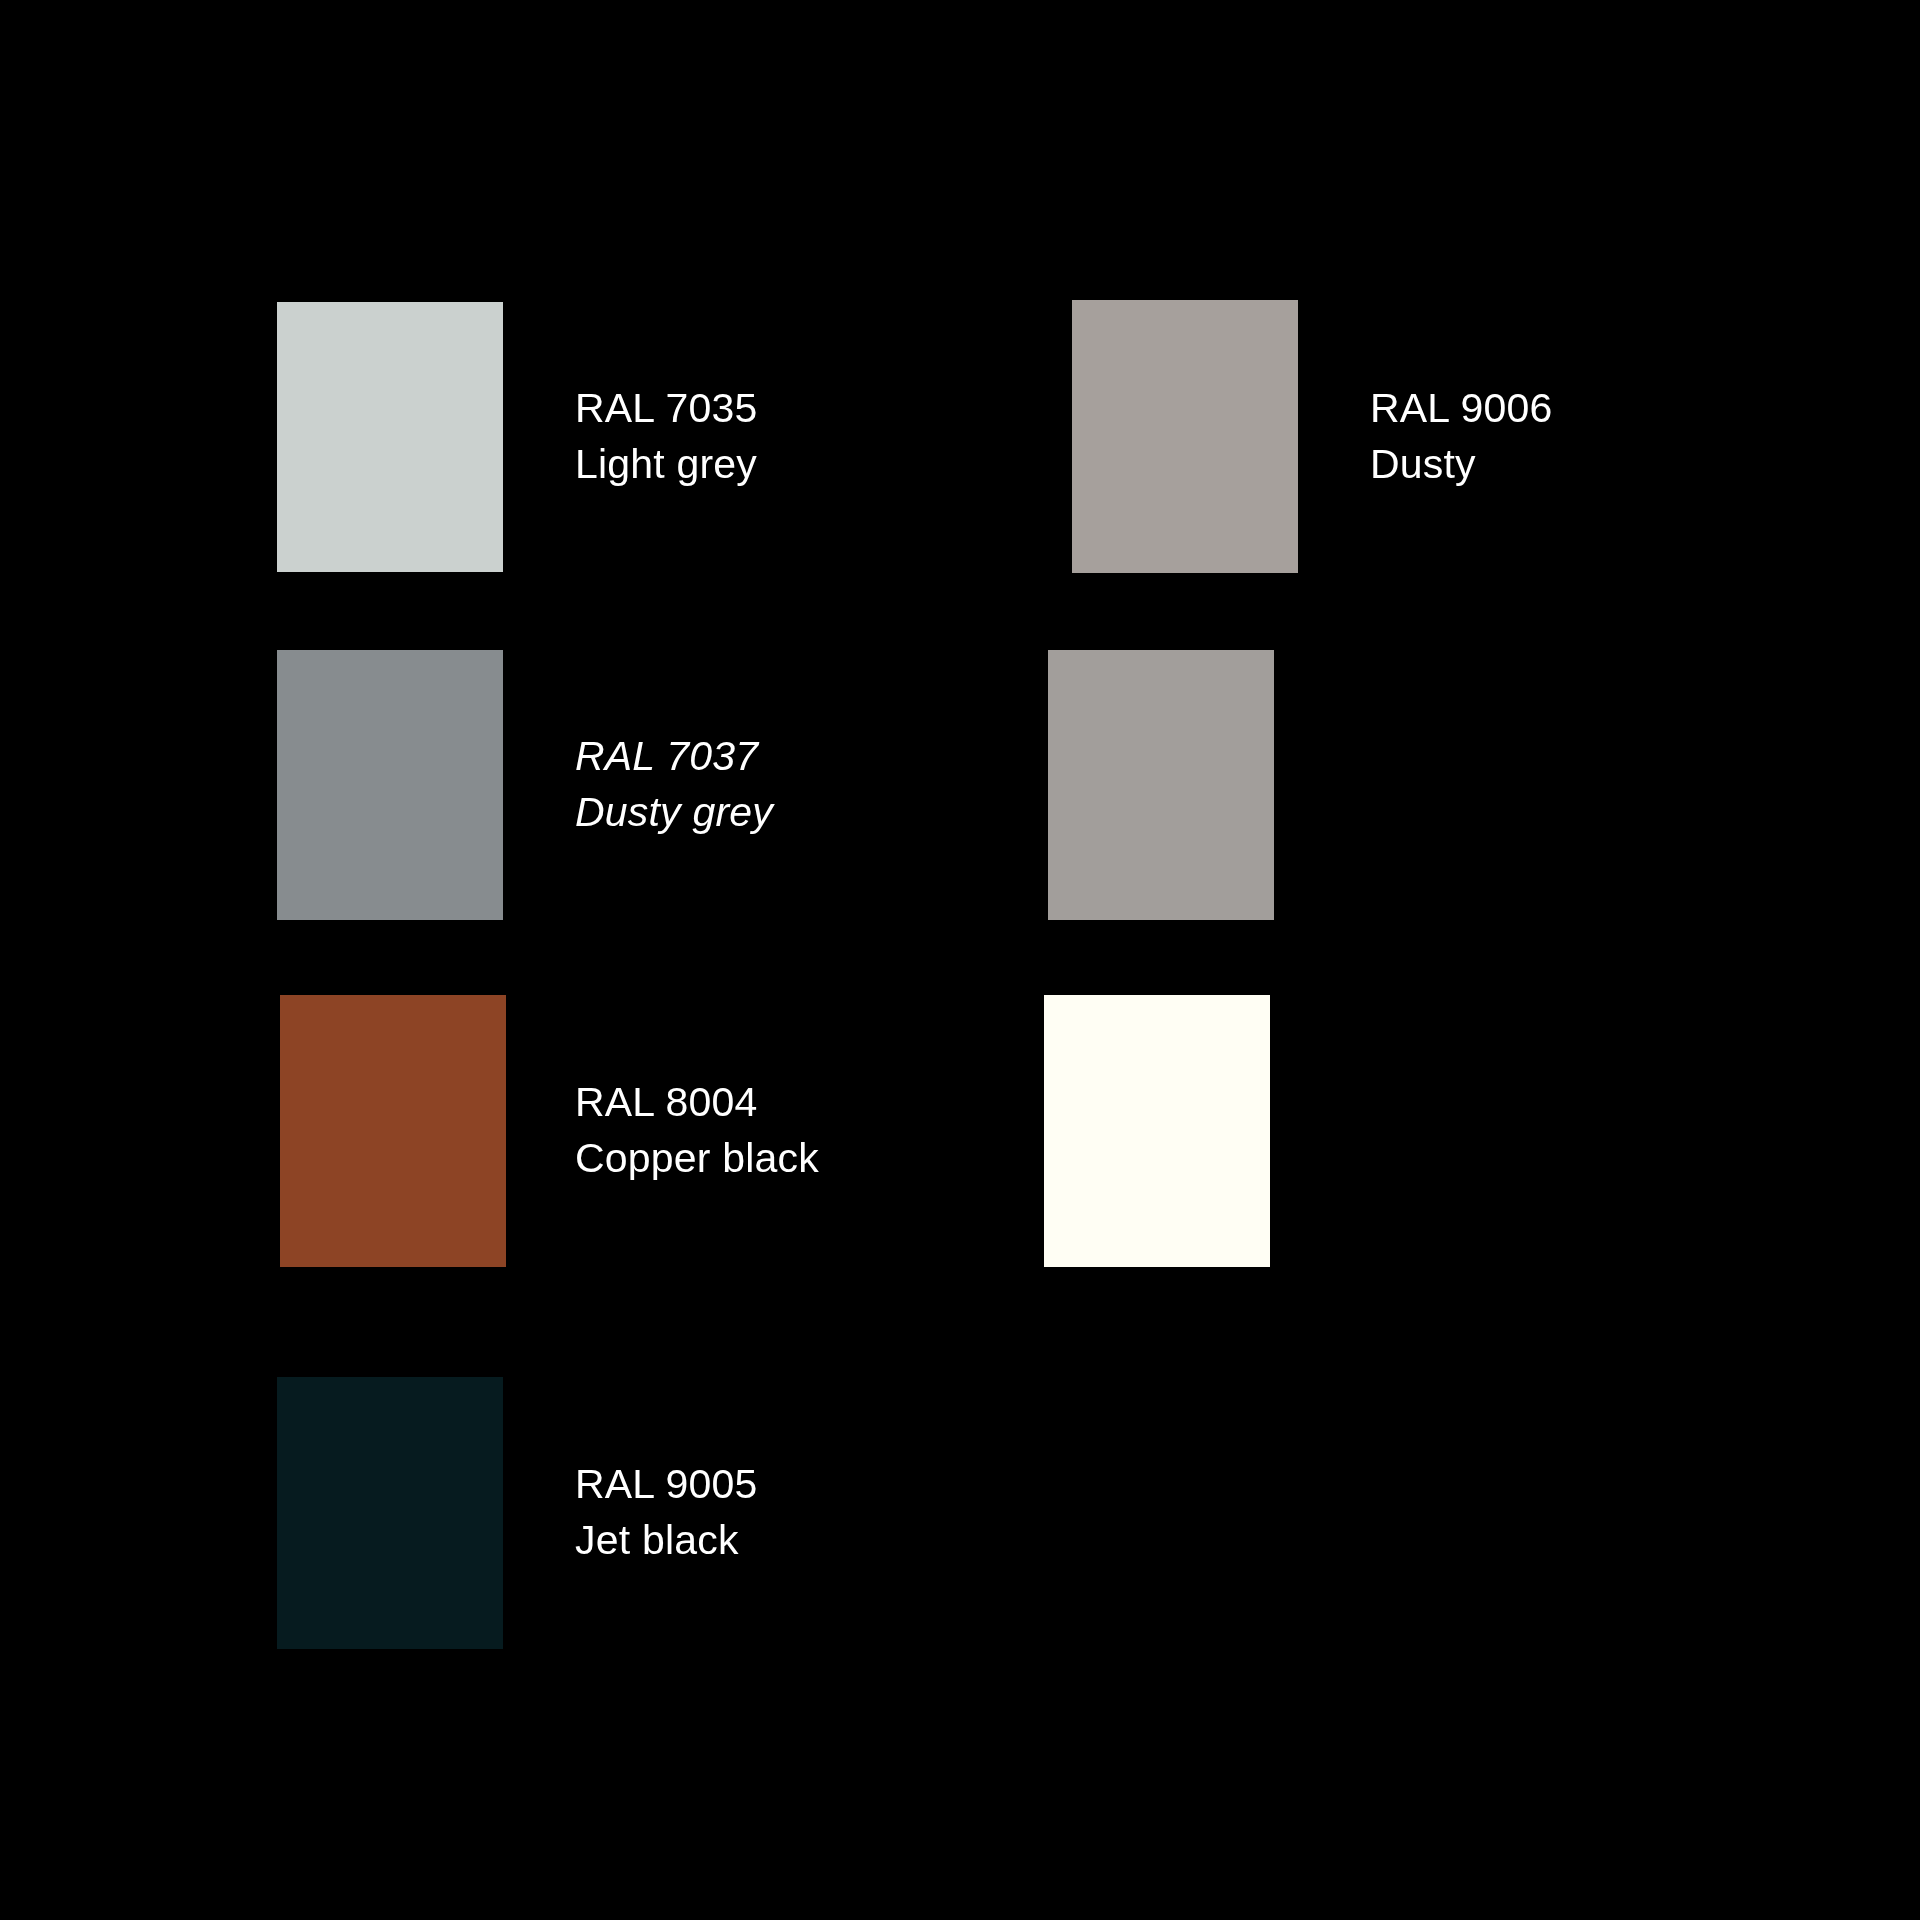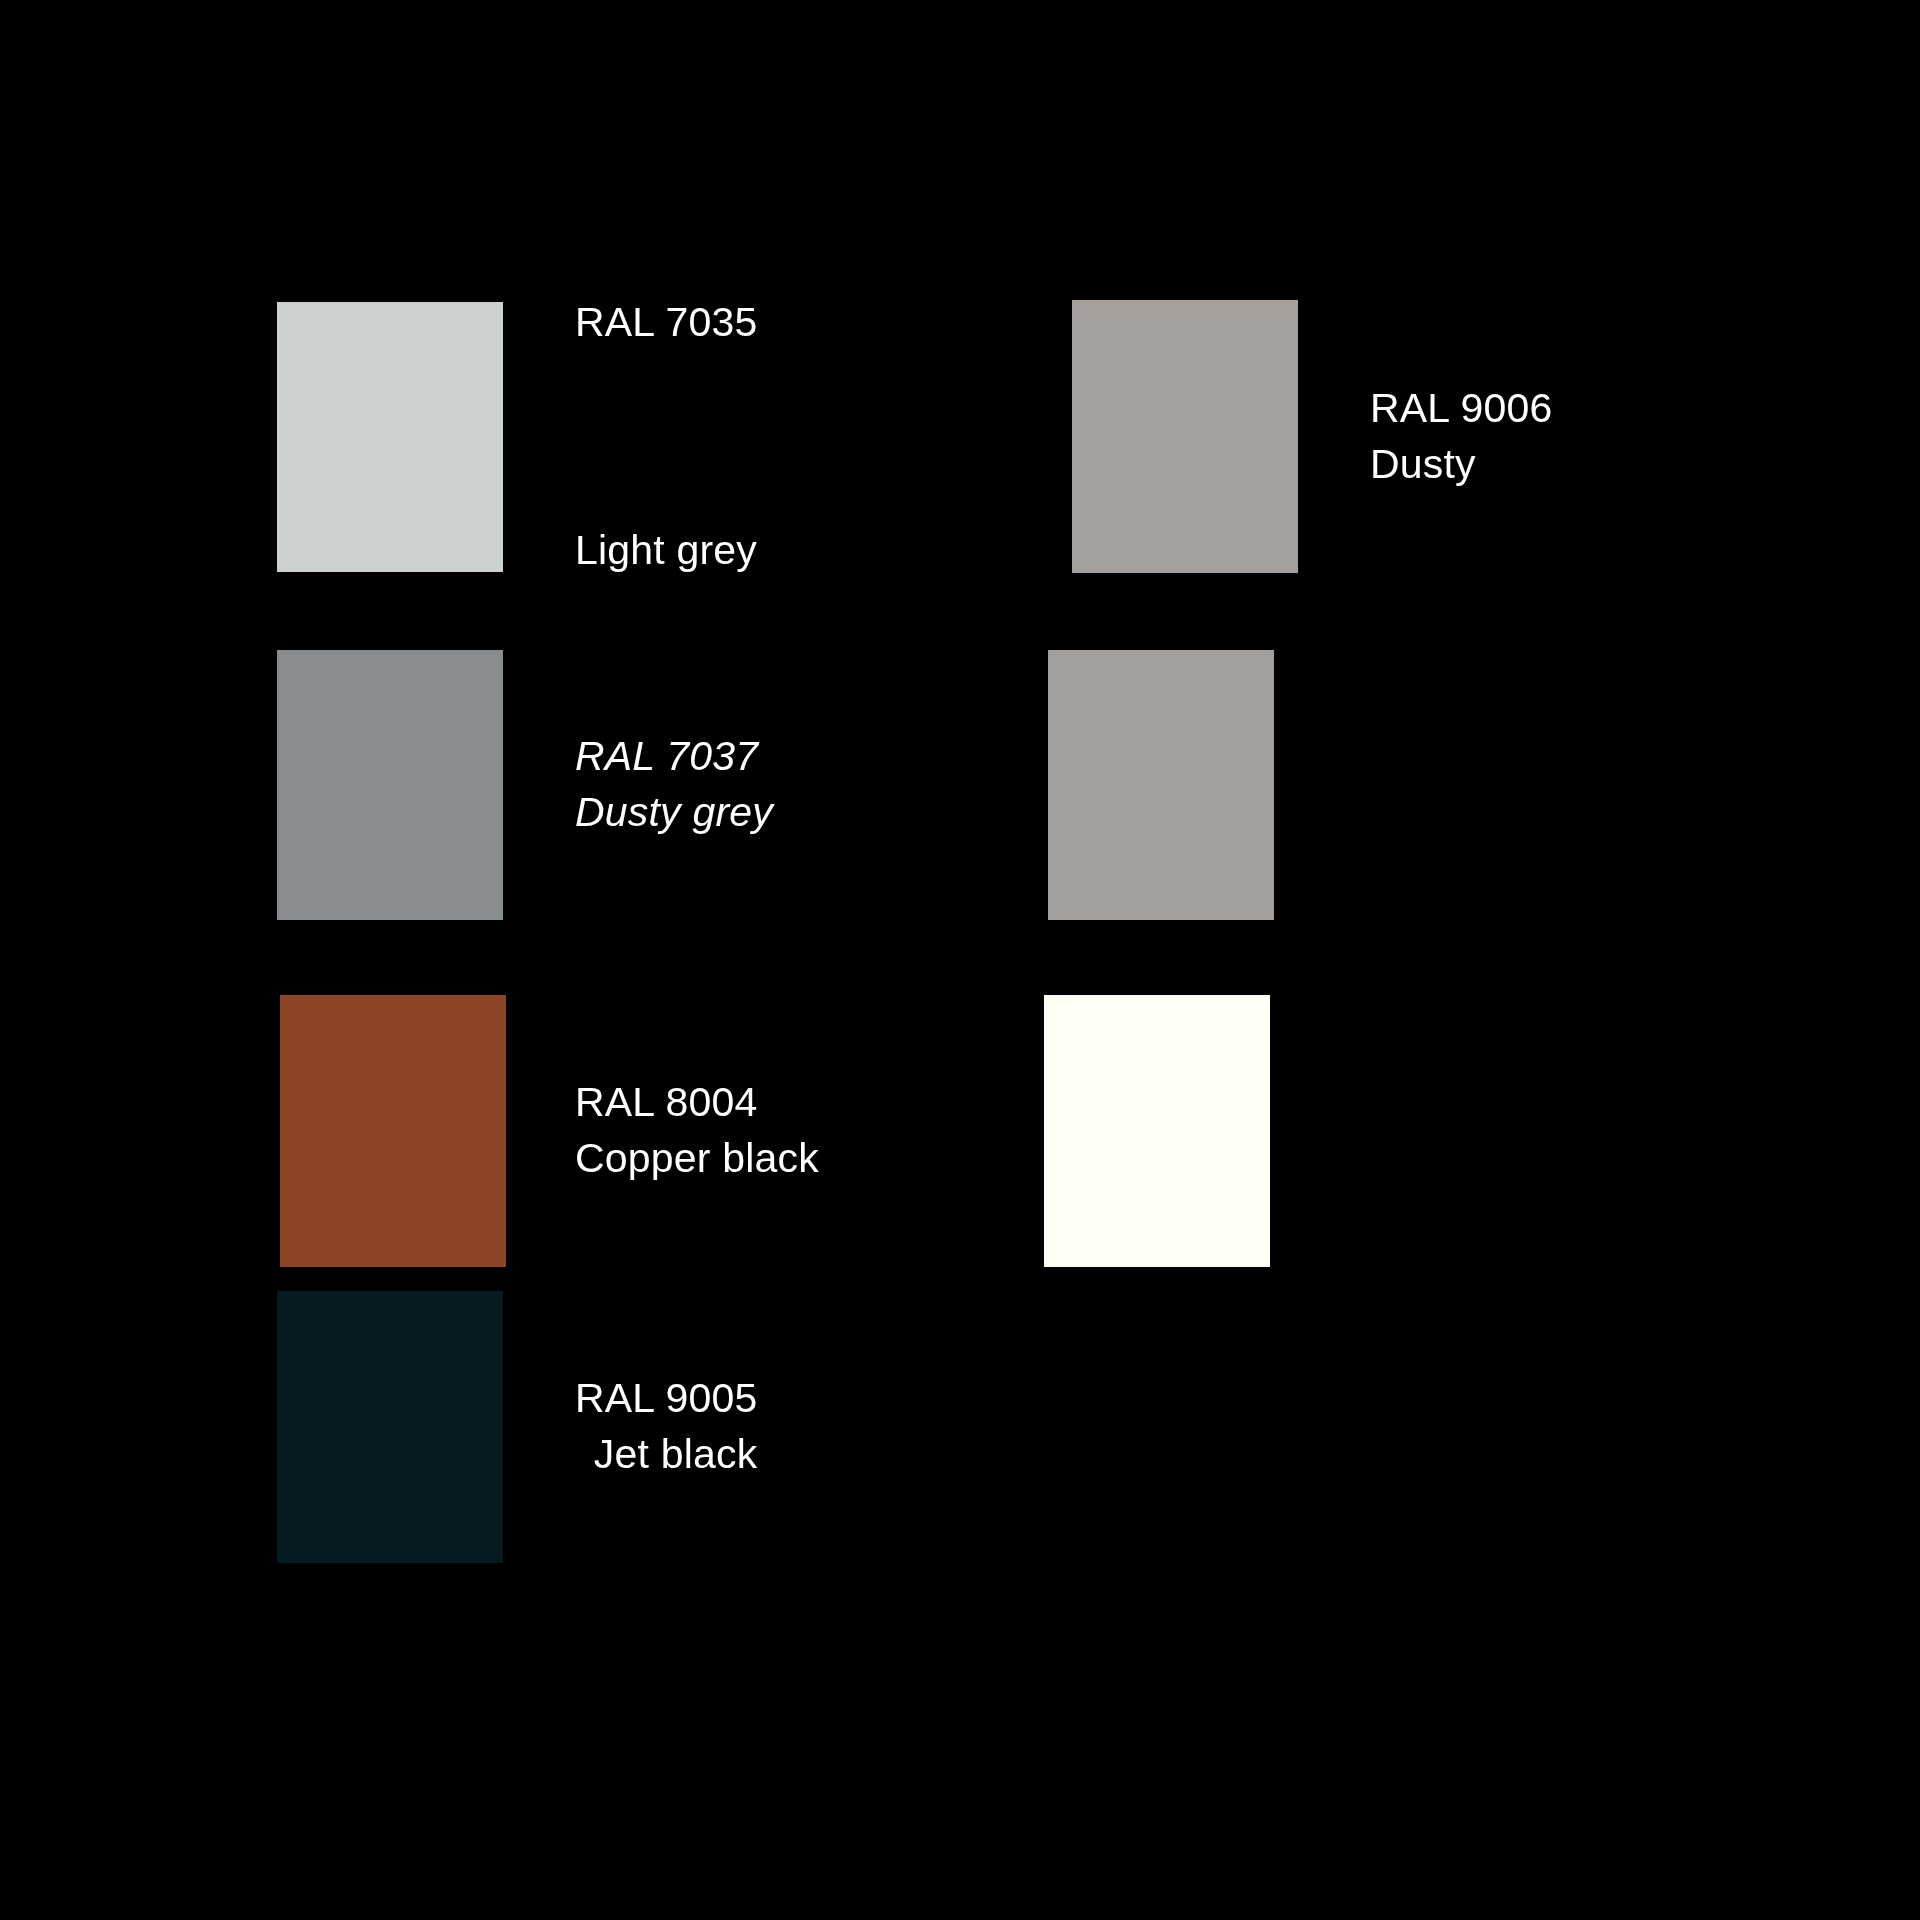--- a/index.html
+++ b/index.html
@@ -72,21 +72,21 @@
 </style>
 </head>
 <body>
 
 <div id="swatch-board">
 
   <div class="swatch-column" id="column-left">
 
     <div class="swatch-entry" style="top:302px;height:270px;">
       <div class="swatch-chip" style="background:#cbd1cf;width:226px;height:270px;left:0px;"></div>
-      <div class="swatch-caption" style="height:270px;justify-content:space-between;">
+      <div class="swatch-caption" style="height:270px;">
         <div class="swatch-code">RAL 7035</div>
         <div class="swatch-name">Light grey</div>
       </div>
     </div>
 
     <div class="swatch-entry" style="top:650px;height:270px;">
       <div class="swatch-chip" style="background:#878c8f;width:226px;height:270px;left:0px;"></div>
       <div class="swatch-caption" style="height:270px;font-style:italic;">
         <div class="swatch-code">RAL 7037</div>
         <div class="swatch-name">Dusty grey</div>
@@ -94,21 +94,21 @@
     </div>
 
     <div class="swatch-entry" style="top:995px;height:272px;text-decoration:underline;">
       <div class="swatch-chip" style="background:#8d4425;width:226px;height:272px;left:3px;"></div>
       <div class="swatch-caption" style="height:272px;">
         <div class="swatch-code">RAL 8004</div>
         <div class="swatch-name">Copper black</div>
       </div>
     </div>
 
-    <div class="swatch-entry" style="top:1291px;height:272px;text-align:right;">
+    <div class="swatch-entry" style="top:1377px;height:272px;">
       <div class="swatch-chip" style="background:#061b1f;width:226px;height:272px;left:0px;"></div>
       <div class="swatch-caption" style="height:272px;">
         <div class="swatch-code">RAL 9005</div>
         <div class="swatch-name">Jet black</div>
       </div>
     </div>
 
   </div>
 
   <div class="swatch-column" id="column-right">

